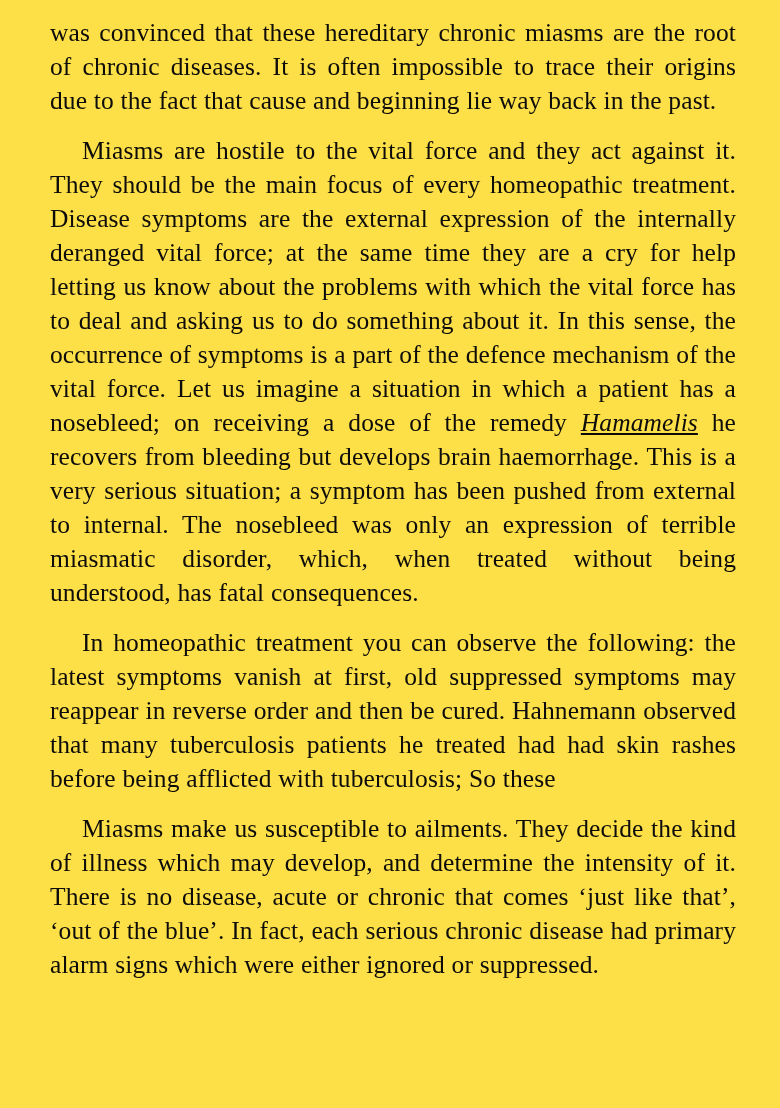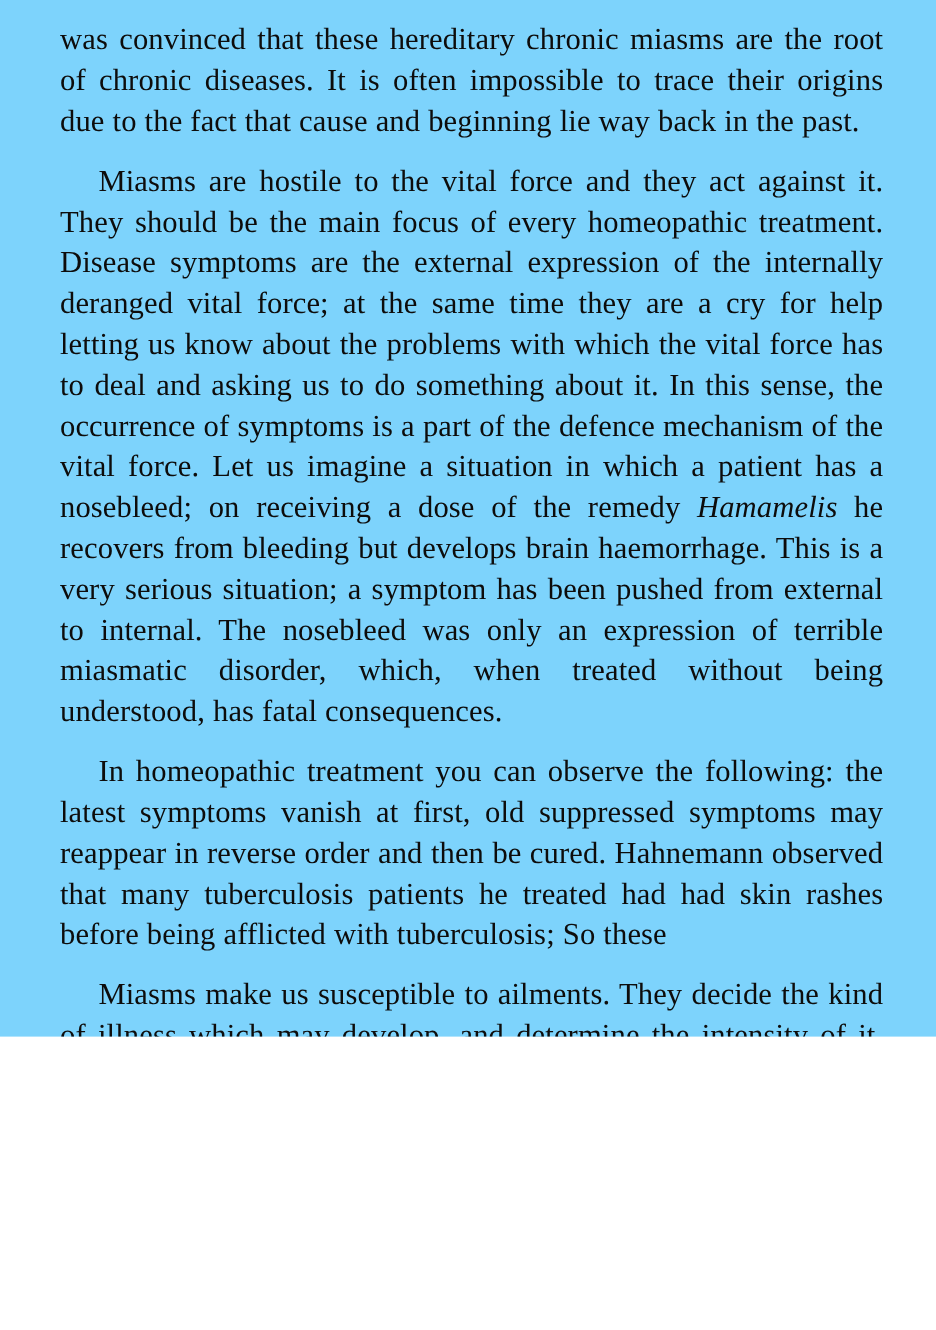--- a/index.html
+++ b/index.html
@@ -4,22 +4,22 @@
 <style>
   html, body {
     margin: 0;
     padding: 0;
     background: #ffffff;
   }
 
   .page {
     position: relative;
     width: 780px;
-    height: 864px;
-    background: #7dd3fc;
+    height: 1108px;
+    background: #fde047;
     overflow: hidden;
     box-sizing: border-box;
   }
 
   .text-column {
     position: absolute;
     left: 50px;
     top: 16px;
     width: 686px;
   }
@@ -41,20 +41,21 @@
   .para.indent {
     text-indent: 32px;
   }
 
   .para.gap {
     margin-top: 16px;
   }
 
   em.remedy {
     font-style: italic;
+    text-decoration: underline;
   }
 </style>
 </head>
 <body>
 
 <div class="page">
   <div class="text-column">
 
     <p class="para">was convinced that these hereditary chronic miasms are the root of chronic diseases. It is often impossible to trace their origins due to the fact that cause and beginning lie way back in the past.</p>
 

